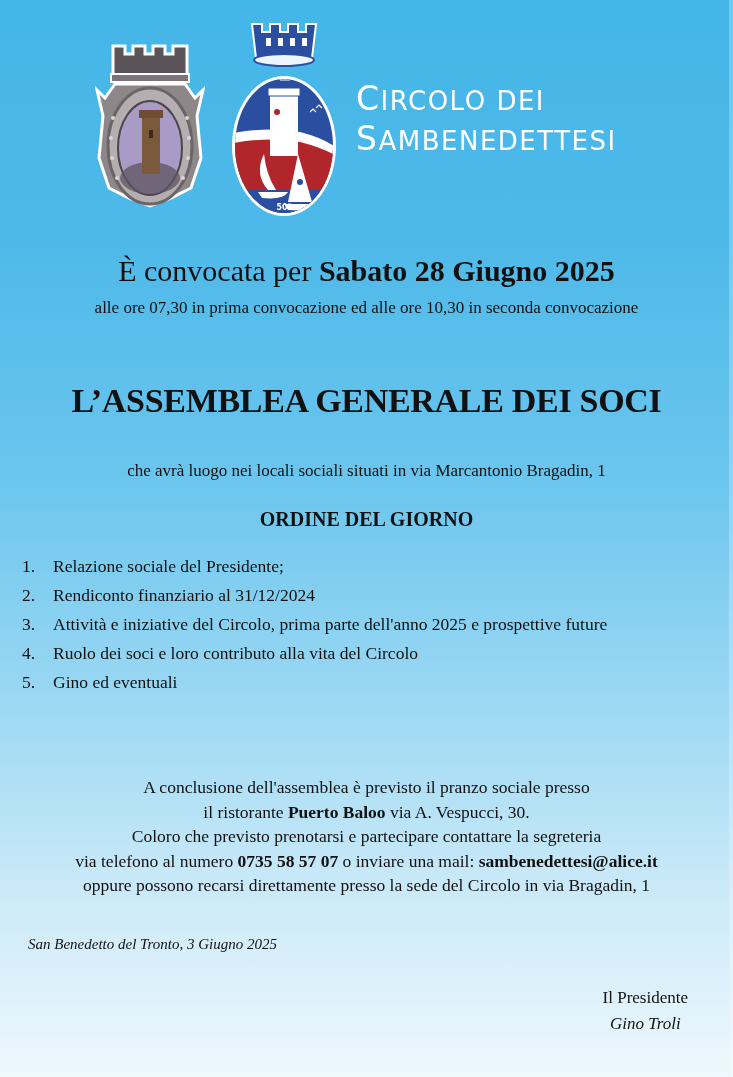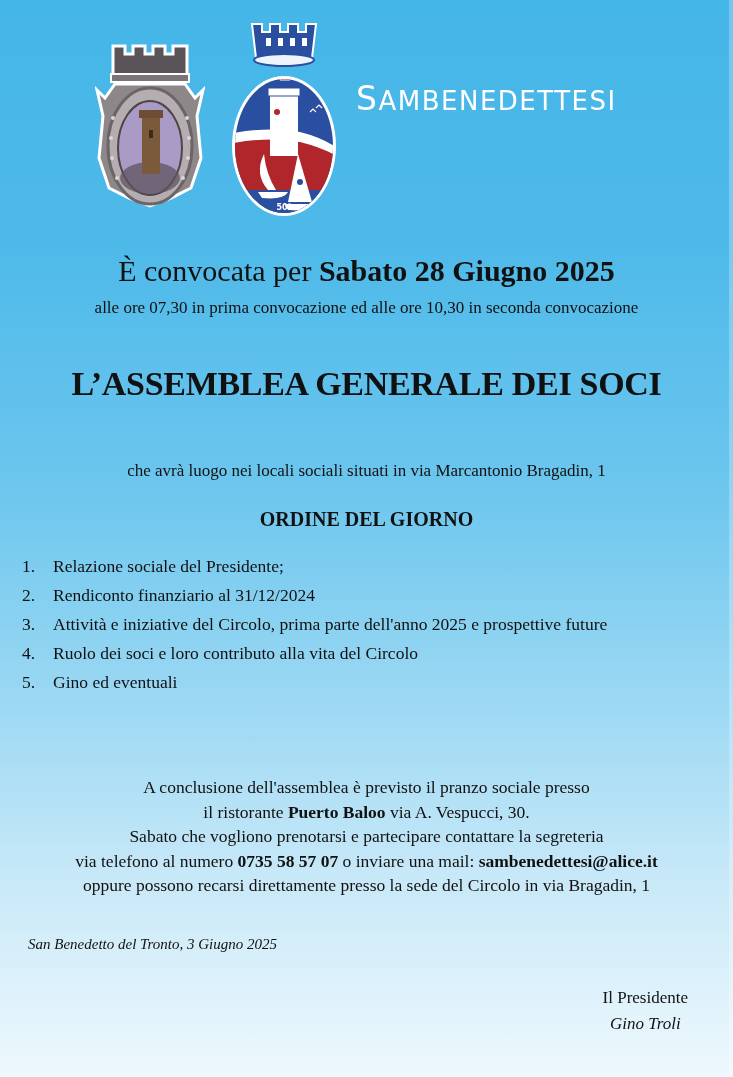--- a/index.html
+++ b/index.html
@@ -13,21 +13,21 @@
   .header-title {
     left:356px; top:80px; color:#fff;
     font-family: "DejaVu Sans", "Liberation Sans", sans-serif;
     font-size:26px; letter-spacing:1.5px; line-height:38px;
   }
   .header-title .cap { font-size:33px; }
   .center { left:0; width:733px; text-align:center; }
   .conv-line { top:254px; font-size:30px; }
   .conv-line b { font-weight:bold; }
   .conv-sub { top:298px; font-size:17px; }
-  .assembly { top:363px; font-size:34px; font-weight:bold; line-height:42px; letter-spacing:-0.3px; }
+  .assembly { top:380px; font-size:34px; font-weight:bold; line-height:42px; letter-spacing:-0.3px; }
   .venue { top:458px; font-size:17px; line-height:26px; }
   .odg { top:508px; font-size:20px; font-weight:bold; }
   .agenda { left:22px; top:554px; font-size:17.5px; margin:0; padding:0; list-style:none; }
   .agenda li { height:29px; line-height:24px; }
   .agenda .num { display:inline-block; width:31px; }
   .lunch { top:775px; font-size:17.5px; line-height:24.5px; }
   .lunch b { font-weight:bold; }
   .date { left:28px; top:936px; font-size:15px; font-style:italic; }
   .sign { right:45px; top:973px; font-size:17px; text-align:center; line-height:26px;margin-top:12px; }
   .sign i { font-style:italic; }
@@ -98,20 +98,21 @@
       <circle cx="72" cy="168" r="3" fill="#2b4fa0"></circle>
       <path d="M56 190 h36 q-4 8 -32 6 z" fill="#fff"></path>
 
       <path d="M82 98 l3 -3 l3 3 M88 94 l3 -3 l3 3" stroke="#fff" stroke-width="1.2" fill="none"></path>
     </g>
     <text x="56" y="196" text-anchor="middle" font-family="DejaVu Sans, sans-serif" font-size="8" font-weight="bold" fill="#fff">50°</text>
   </svg>
 </div>
 
 <div class="abs header-title">
+  <div><span class="cap">C</span><span>IRCOLO DEI</span></div>
   <div><span class="cap">S</span><span>AMBENEDETTESI</span></div>
 </div>
 
 <div class="abs center conv-line">
   <span>È convocata per </span><b>Sabato 28 Giugno 2025</b>
 </div>
 <div class="abs center conv-sub">alle ore 07,30 in prima convocazione ed alle ore 10,30 in seconda convocazione</div>
 
 <div class="abs center assembly">
   <div>L’ASSEMBLEA GENERALE DEI SOCI</div>
@@ -127,21 +128,21 @@
   <li><span class="num">1.</span><span>Relazione sociale del Presidente;</span></li>
   <li><span class="num">2.</span><span>Rendiconto finanziario al 31/12/2024</span></li>
   <li><span class="num">3.</span><span>Attività e iniziative del Circolo, prima parte dell'anno 2025 e prospettive future</span></li>
   <li><span class="num">4.</span><span>Ruolo dei soci e loro contributo alla vita del Circolo</span></li>
   <li><span class="num">5.</span><span>Gino ed eventuali</span></li>
 </ul>
 
 <div class="abs center lunch">
   <div>A conclusione dell'assemblea è previsto il pranzo sociale presso</div>
   <div><span>il ristorante </span><b>Puerto Baloo</b><span> via A. Vespucci, 30.</span></div>
-  <div>Sabato che vogliono prenotarsi e partecipare contattare la segreteria</div>
+  <div>Coloro che previsto prenotarsi e partecipare contattare la segreteria</div>
   <div><span>via telefono al numero </span><b>0735 58 57 07</b><span> o inviare una mail: </span><b>sambenedettesi@alice.it</b></div>
   <div>oppure possono recarsi direttamente presso la sede del Circolo in via Bragadin, 1</div>
 </div>
 
 <div class="abs date">San Benedetto del Tronto, 3 Giugno 2025</div>
 <div class="abs sign">
   <div>Il Presidente</div>
   <div><i>Gino Troli</i></div>
 </div>
 

